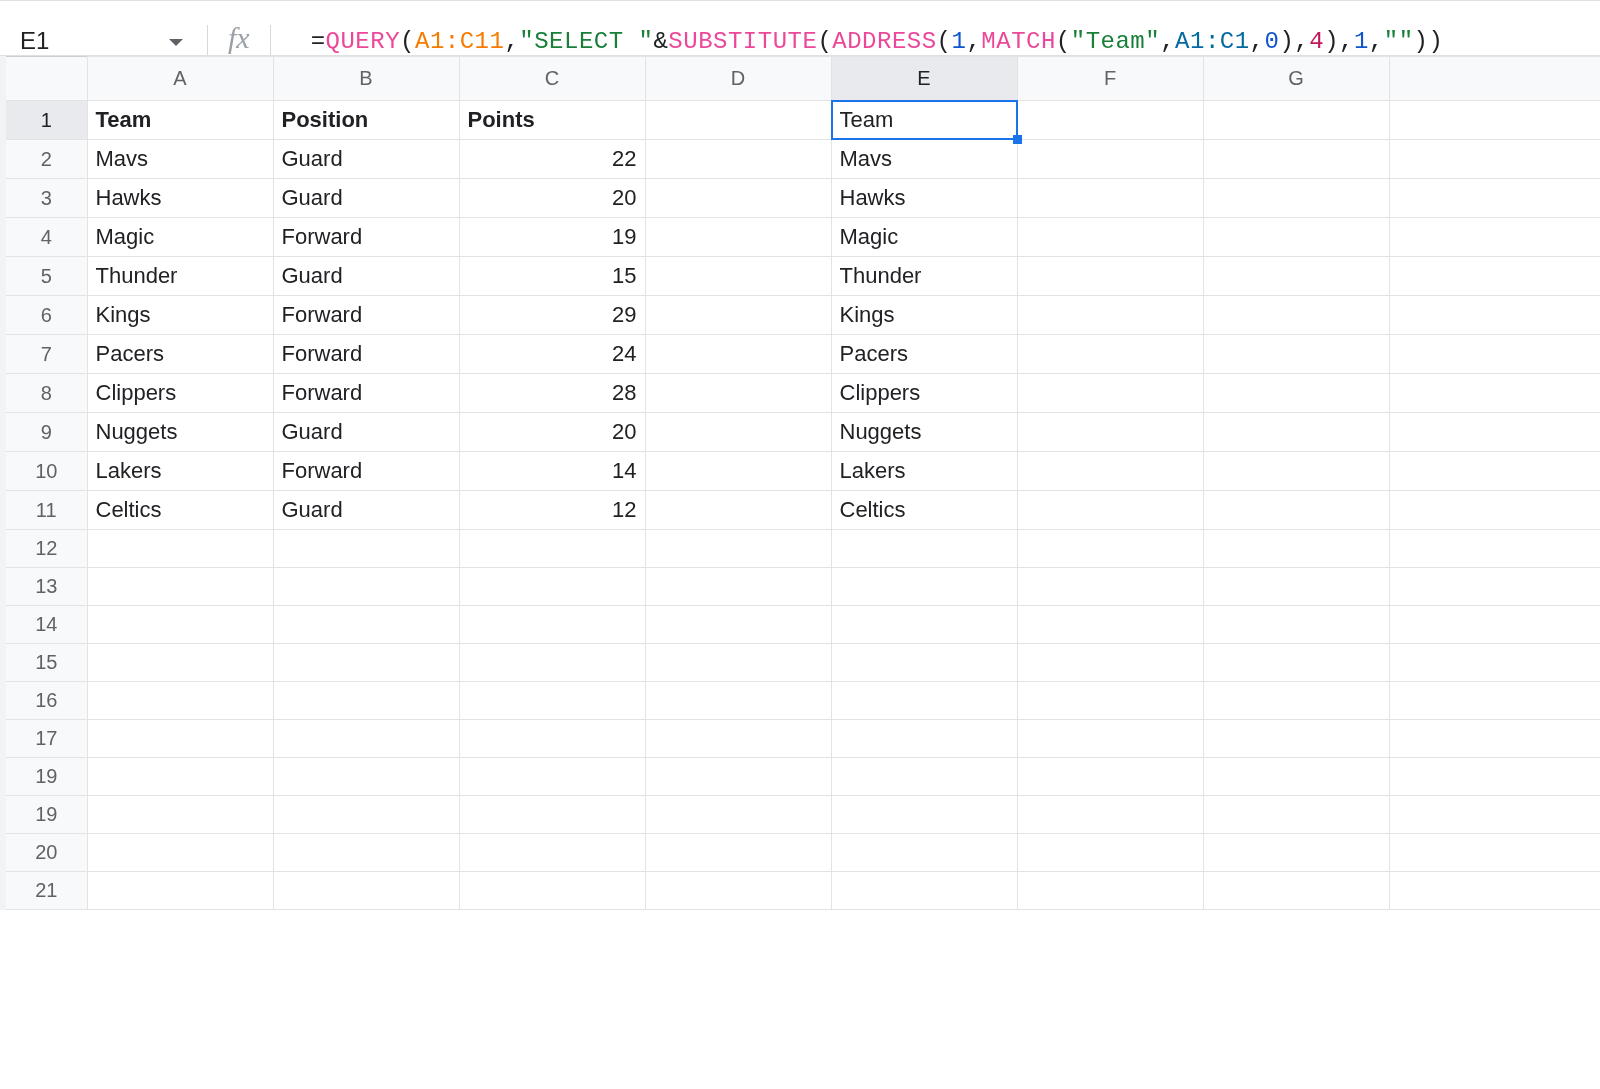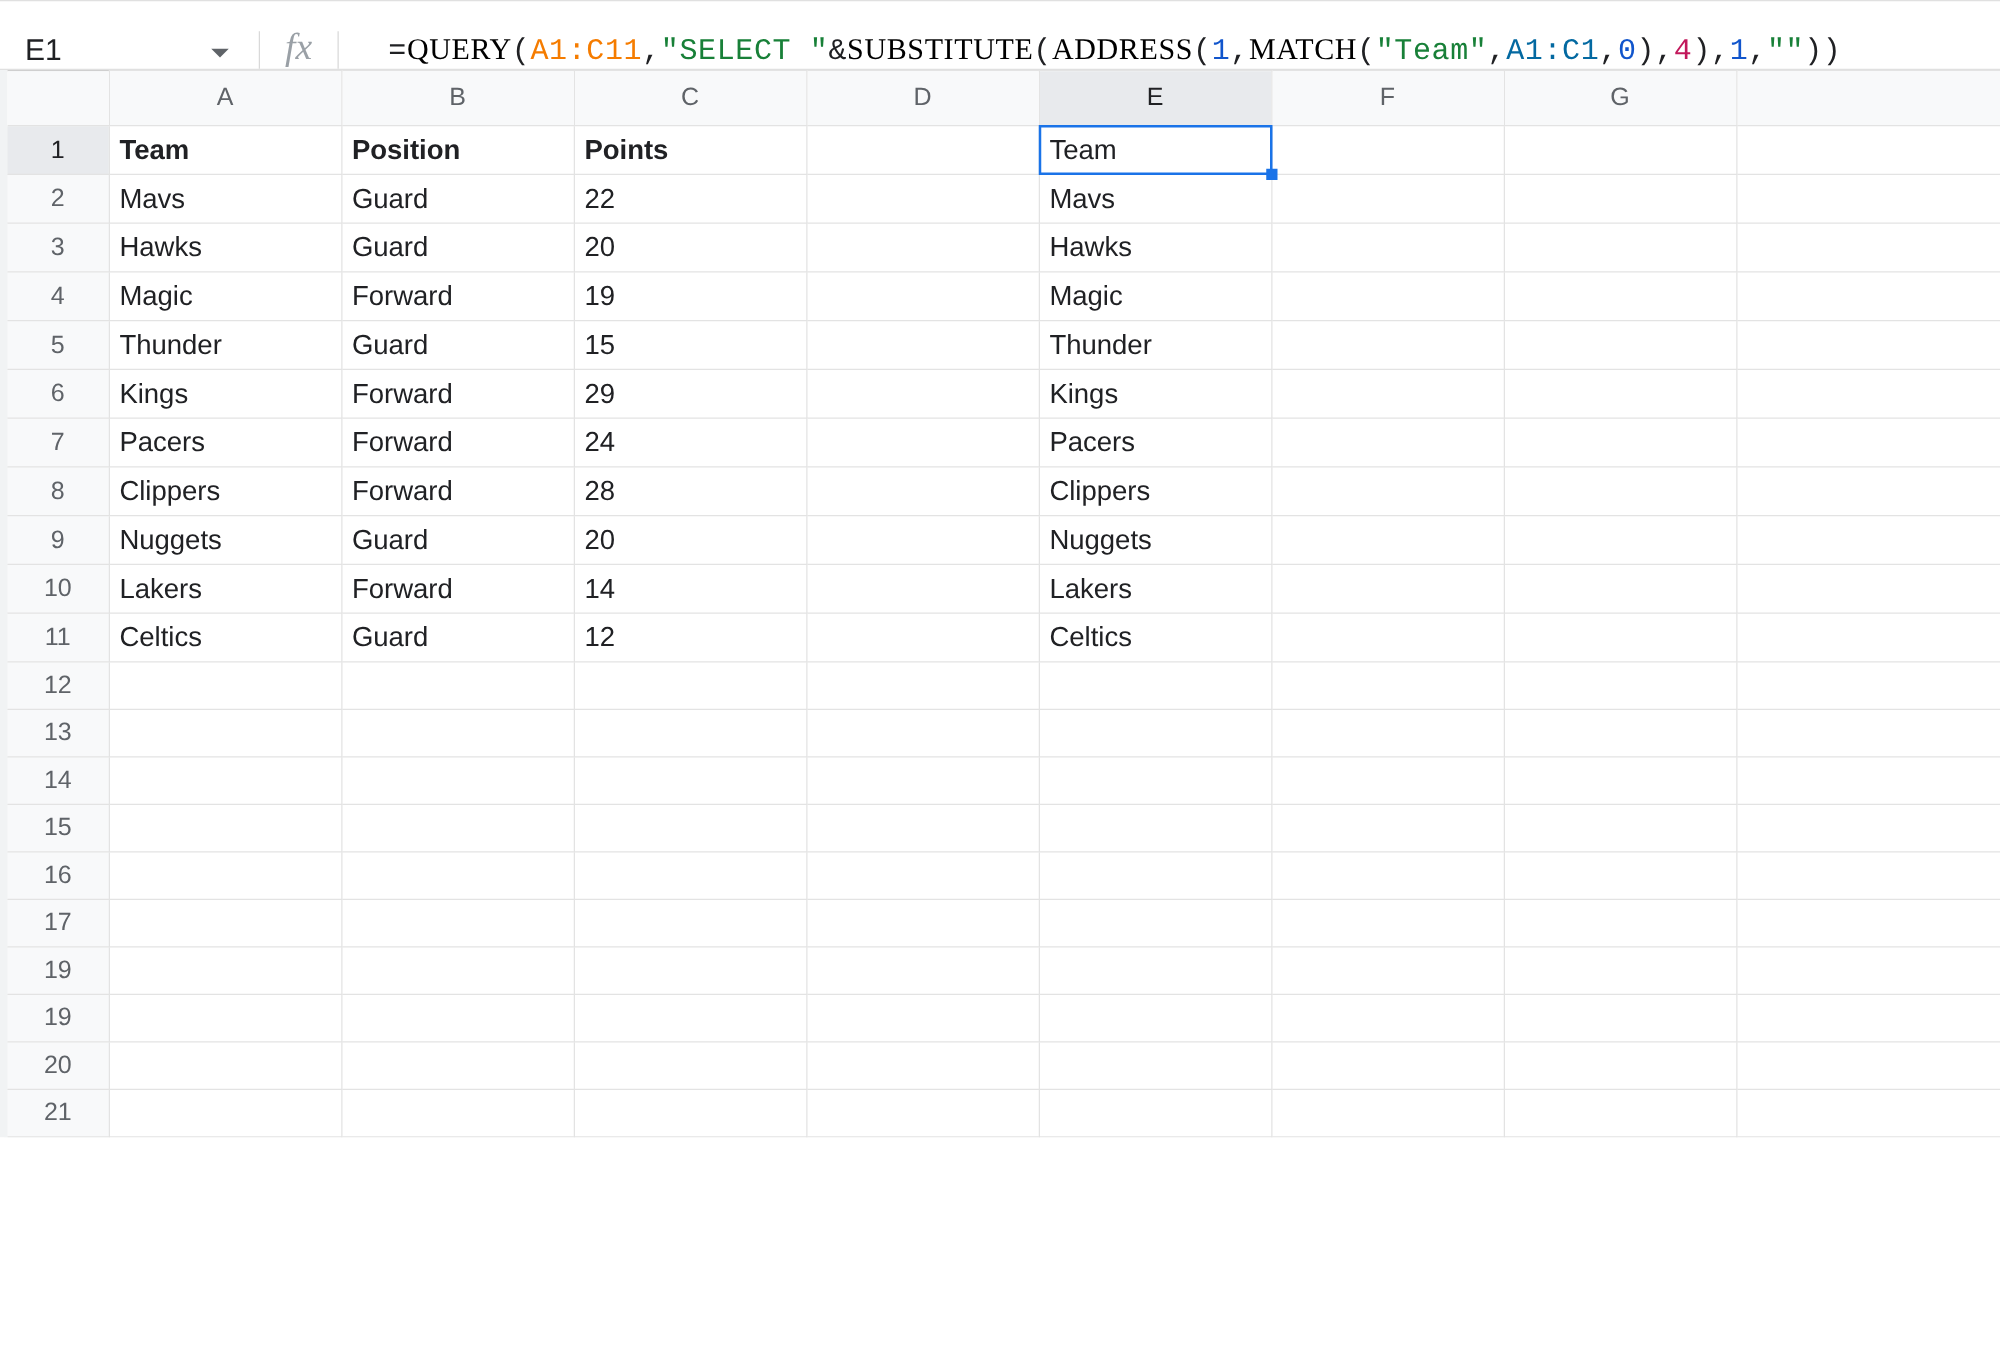--- a/index.html
+++ b/index.html
@@ -51,21 +51,21 @@
   }
   .formula-input {
     flex: 1;
     font-family: "Consolas", "Menlo", "Courier New", monospace;
     font-size: 24px;
     letter-spacing: 0.5px;
     padding-left: 28px;
     white-space: nowrap;
     overflow: hidden;
   }
-  .formula-input .tok-func   { color: #000000; font-family: Liberation Serif, serif; }
+  .formula-input .tok-func   { color: #ec4899; }
   .formula-input .tok-range  { color: #f57c00; }
   .formula-input .tok-range2 { color: #0369a1; }
   .formula-input .tok-string { color: #188038; }
   .formula-input .tok-num0   { color: #1155cc; }
   .formula-input .tok-num1   { color: #1155cc; }
   .formula-input .tok-num4   { color: #c2185b; }
   .formula-input .tok-p      { color: #202124; }
 
   
   .grid-area { position: relative; }
@@ -121,21 +121,21 @@
     color: #202124;
     vertical-align: middle;
   }
   .cell-inner {
     padding: 0 8px;
     overflow: hidden;
     white-space: nowrap;
     text-align: left;
     line-height: 38px;
   }
-  .cell-inner.num { }
+  .cell-inner.num { text-align: right; }
   .cell-inner.bold { font-weight: 700; }
 
   
   td.selected-cell {
     position: relative;
   }
   td.selected-cell .sel-box {
     position: absolute;
     inset: -1px;
     border: 2px solid #1a73e8;

